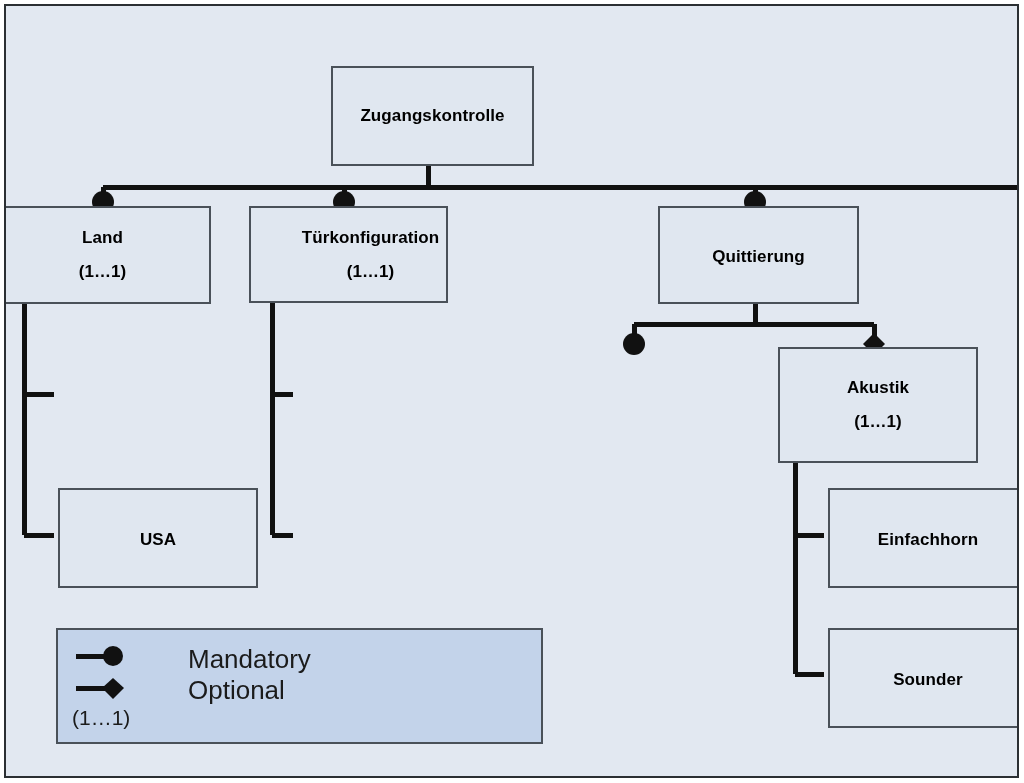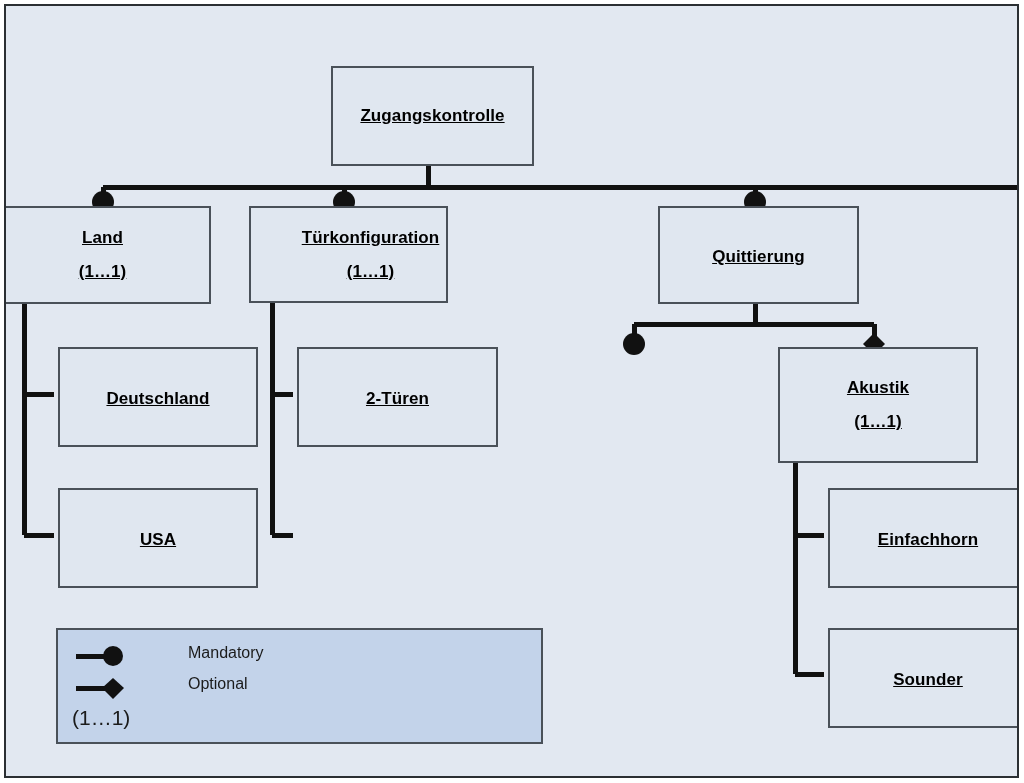--- a/index.html
+++ b/index.html
@@ -42,41 +42,40 @@
     background: #e0e7f0;
     display: flex;
     flex-direction: column;
     justify-content: center;
     text-align: center;
     color: #000000;
     font-weight: bold;
     font-size: 17px;
     line-height: 1.05;
     letter-spacing: 0.1px;
-    text-decoration: underline;
   }
   .node .card {
     margin-top: 16px;
     font-weight: bold;
     font-size: 17px;
   }
   .node.single .label {
     margin-top: 4px;
   }
   
   #legend {
     position: absolute;
     box-sizing: border-box;
     border: 2px solid #4a5159;
     background: #c3d3ea;
   }
   .legend-text {
     position: absolute;
     color: #1b1b1b;
-    font-size: 16px;
+    font-size: 26px;
     font-weight: normal;
     white-space: nowrap;
   }
   .legend-card {
     position: absolute;
     color: #1b1b1b;
     font-size: 21px;
     font-weight: normal;
     white-space: nowrap;
   }
@@ -135,31 +134,25 @@
 
     <div class="node" style="left:243px;top:200px;width:199px;height:97px;padding-left:44px;">
       <span class="label">Türkonfiguration</span>
       <span class="card">(1…1)</span>
     </div>
 
     <div class="node single" style="left:652px;top:200px;width:201px;height:98px;">
       <span class="label">Quittierung</span>
     </div>
 
-    <div class="node single" style="left:52px;top:341px;width:200px;height:100px;">
-      <span class="label">Deutschland</span>
-    </div>
 
     <div class="node single" style="left:52px;top:482px;width:200px;height:100px;">
       <span class="label">USA</span>
     </div>
 
-    <div class="node single" style="left:291px;top:341px;width:201px;height:100px;">
-      <span class="label">2-Türen</span>
-    </div>
 
 
 
     <div class="node" style="left:772px;top:341px;width:200px;height:116px;">
       <span class="label">Akustik</span>
       <span class="card">(1…1)</span>
     </div>
 
     <div class="node single" style="left:822px;top:482px;width:200px;height:100px;">
       <span class="label">Einfachhorn</span>

